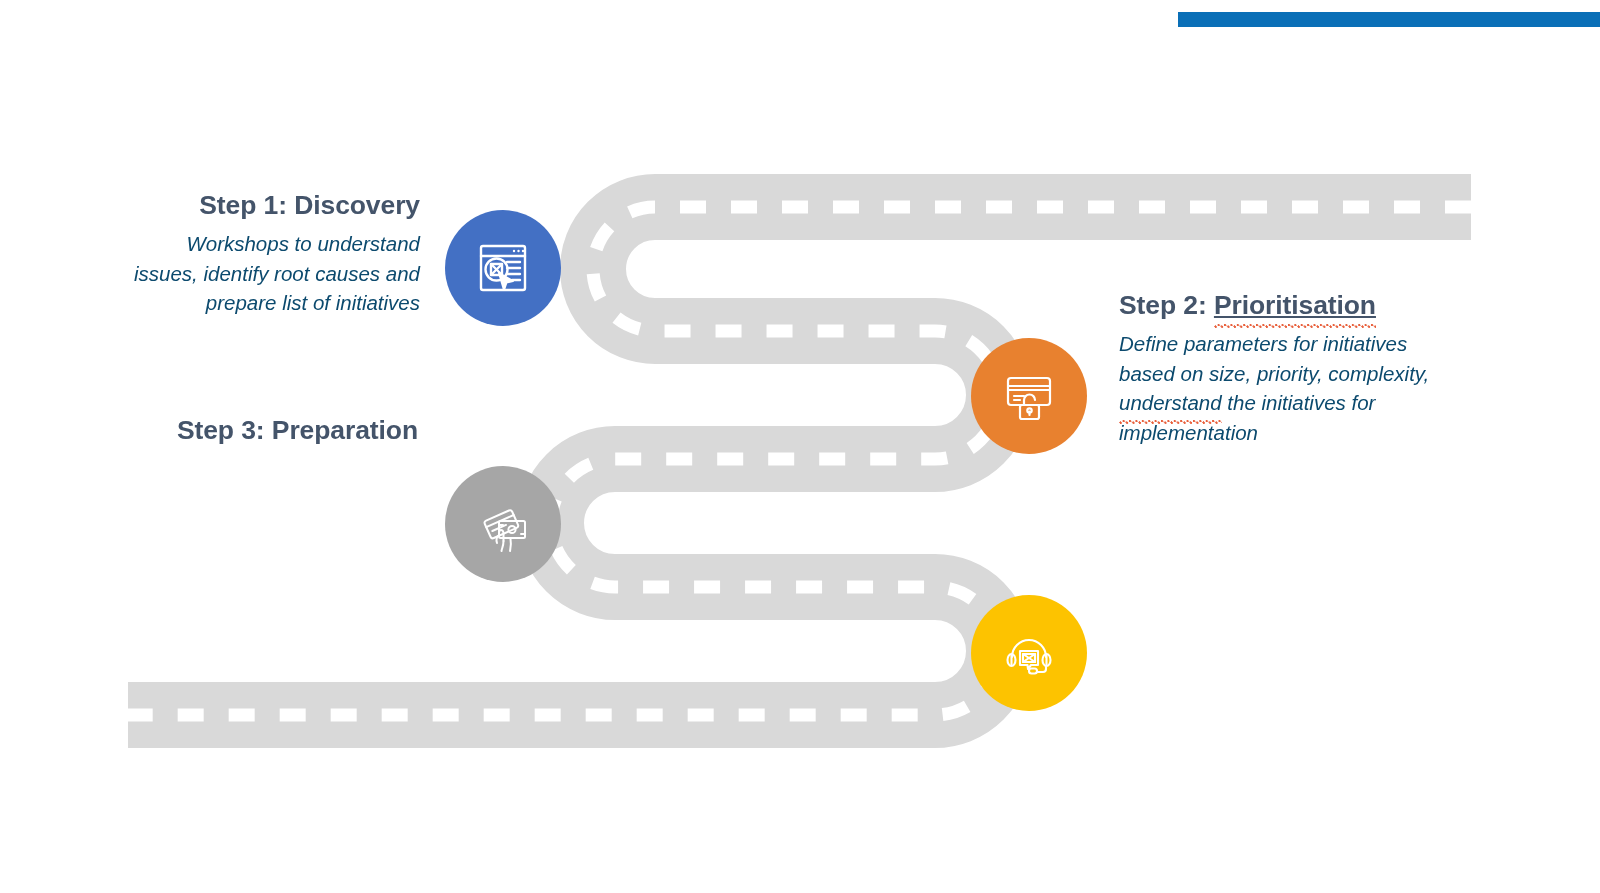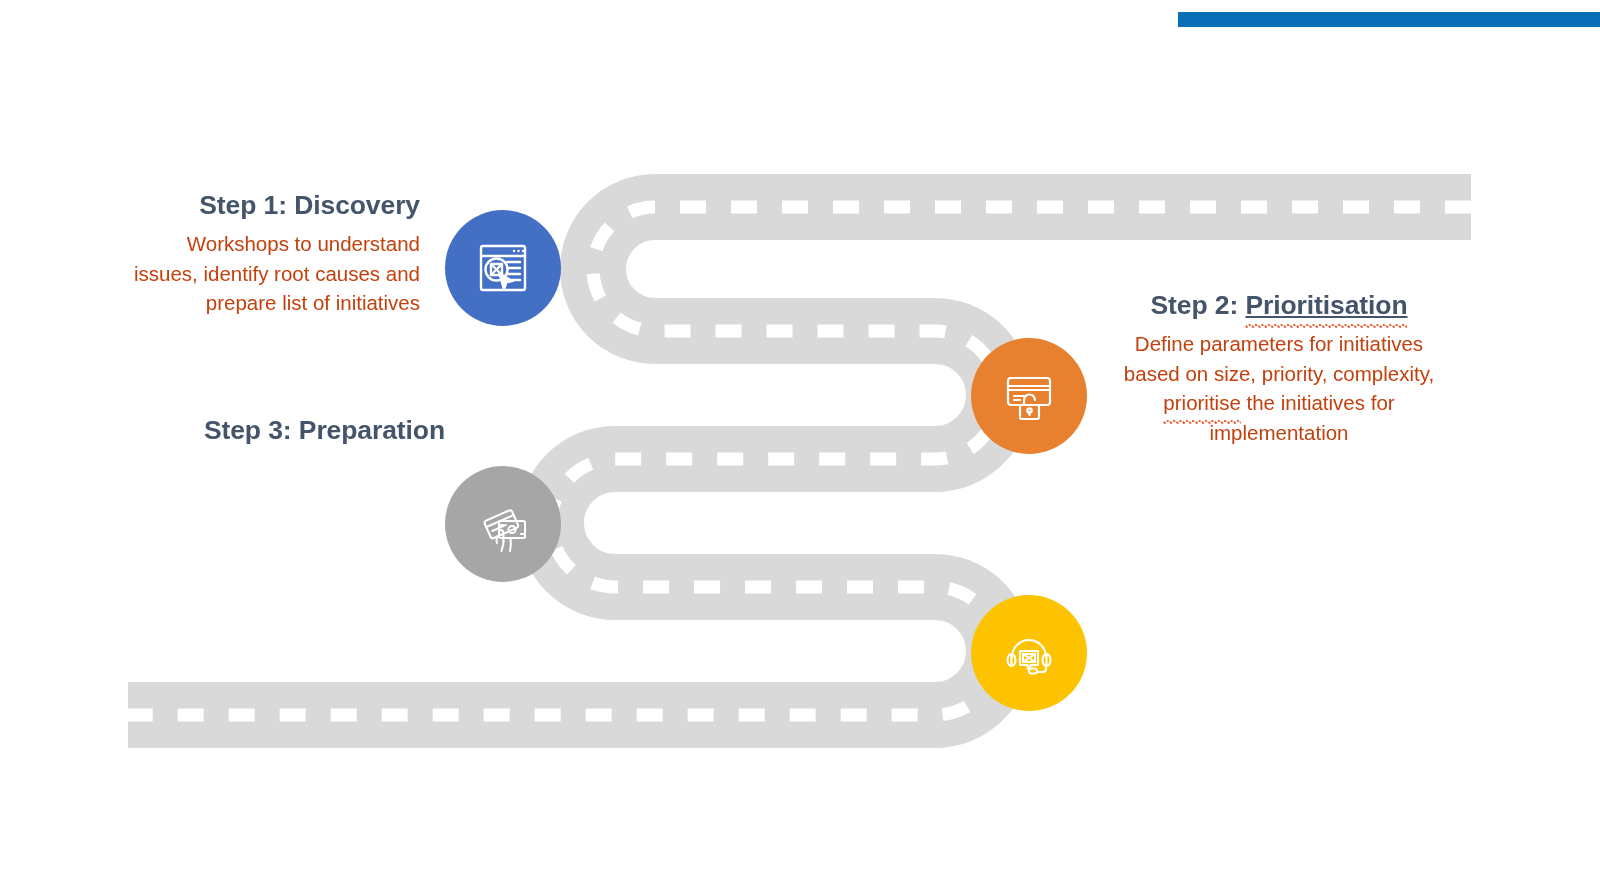--- a/index.html
+++ b/index.html
@@ -41,26 +41,27 @@
     font-size:26.5px;
     font-weight:bold;
     color:#44546A;
     letter-spacing:-0.1px;
     line-height:1.2;
     margin:0 0 7px 0;
     white-space:nowrap;
   }
   .step-body{
     font-size:20.5px;
-    color:#c2410c;
+    color:#0c4a6e;
     line-height:1.45;
     margin:0;
+    font-style:italic;
   }
   .align-right{text-align:right;}
-  .align-left{text-align:center;}
+  .align-left{text-align:left;}
   .title-underline{
     text-decoration:underline;
     text-decoration-color:#44546A;
     text-decoration-thickness:2px;
     text-underline-offset:2px;
   }
   .u-wrap{position:relative;display:inline-block;}
   .u-wrap .wavy{
     position:absolute;left:0;right:0;bottom:-6px;height:4px;
     background-image:
@@ -137,21 +138,21 @@
         <line x1="16" y1="35" x2="22" y2="35"></line>
         <rect x="22" y="40" width="19" height="14" rx="2"></rect>
         <path d="M 26 40 L 26 35 A 5.5 5.5 0 0 1 37 35"></path>
         <circle cx="31.5" cy="45.5" r="2.2"></circle>
         <line x1="31.5" y1="46.5" x2="31.5" y2="50"></line>
       </svg>
     </span>
   </div>
   <div class="step-text align-left" id="text-2" style="left: 1119px; top: 278px; width: 320px; color: rgb(68, 84, 106);">
     <div class="step-title"><span>Step 2: </span><span class="u-wrap title-underline"><span>Prioritisation</span><span class="wavy"></span></span></div>
-    <div class="step-body"><span>Define parameters for  initiatives based on size, priority, complexity, </span><span class="u-wrap"><span>prioritise</span><span class="wavy"></span></span><span> the initiatives for implementation</span></div>
+    <div class="step-body"><span>Define parameters for  initiatives based on size, priority, complexity, </span><span class="u-wrap"><span>understand</span><span class="wavy"></span></span><span> the initiatives for implementation</span></div>
   </div>
 
   <div class="step-circle" id="circle-3" style="background: rgb(166, 166, 166); left: 445px; top: 454px;">
     <span>
       <svg width="62" height="62" viewBox="0 0 62 62" fill="none" stroke="#ffffff" stroke-width="2" stroke-linecap="round" stroke-linejoin="round">
         <rect x="27" y="28" width="26" height="17" rx="1.5"></rect>
         <circle cx="40" cy="36.5" r="3.6"></circle>
         <path d="M 31 32 L 27.5 32"></path>
         <path d="M 49 41 L 52.5 41"></path>
         <g transform="rotate(-24 31 30)">
@@ -159,21 +160,21 @@
           <line x1="14" y1="27" x2="44" y2="27"></line>
           <line x1="18" y1="33" x2="33" y2="33"></line>
         </g>
         <path d="M 27 40 C 27 36 31 36 31.5 40 L 31.5 48"></path>
         <path d="M 31.5 48 C 31.5 53 30 55 29.5 58"></path>
         <path d="M 38.5 46 C 39.5 51 38.5 55 38 58"></path>
         <path d="M 27 42 C 24.5 44 24 47 25 50"></path>
       </svg>
     </span>
   </div>
-  <div class="step-text align-right" id="text-3" style="left: 118px; top: 403px; width: 300px; color: rgb(68, 84, 106); margin-left: 27px;">
+  <div class="step-text align-right" id="text-3" style="left: 118px; top: 403px; width: 300px; color: rgb(68, 84, 106);">
     <div class="step-title">Step 3: Preparation</div>
   </div>
 
   <div class="step-circle" id="circle-4" style="background: rgb(253, 195, 0); left: 971px; top: 583px;">
     <span>
       <svg width="62" height="62" viewBox="0 0 62 62" fill="none" stroke="#ffffff" stroke-width="2.1" stroke-linecap="round" stroke-linejoin="round">
         <path d="M 14 35 A 17 17 0 0 1 48 35"></path>
         <ellipse cx="13.5" cy="38" rx="4" ry="6"></ellipse>
         <line x1="13.5" y1="33" x2="13.5" y2="43"></line>
         <ellipse cx="48.5" cy="38" rx="4" ry="6"></ellipse>

